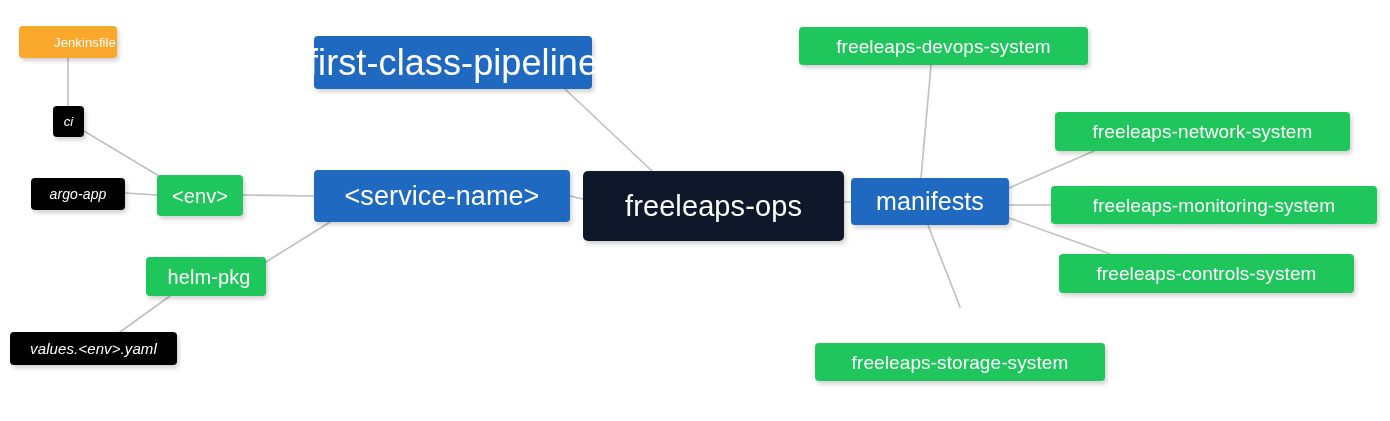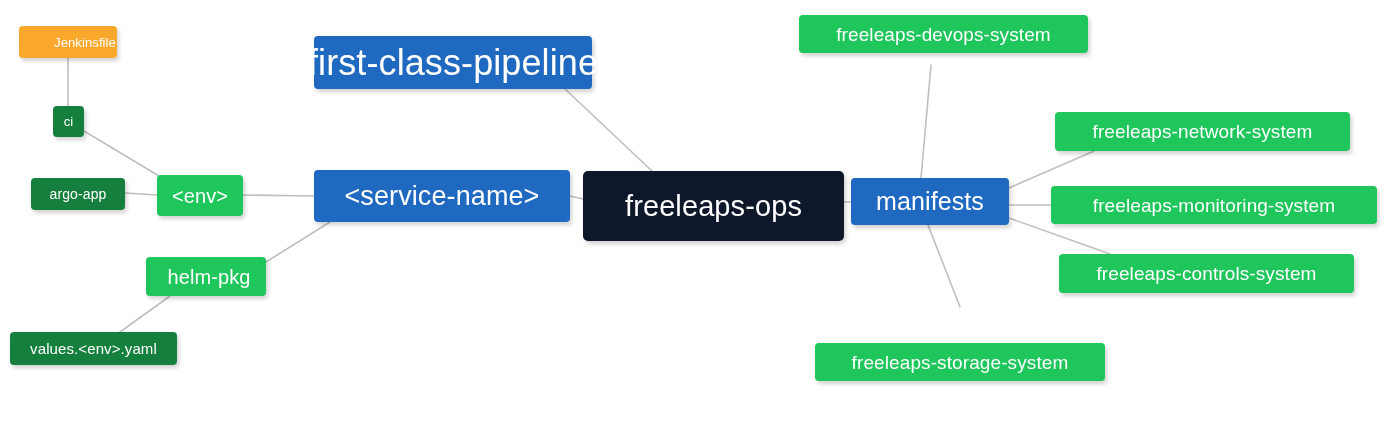--- a/index.html
+++ b/index.html
@@ -39,21 +39,21 @@
     line-height: 1;
     padding: 0 10px;
   }
   .node-root {
     background: #0f172a;
     border-radius: 5px;
   }
   .node-blue   { background: #1f69c0; }
   .node-green  { background: #1ec65c; }
   .node-orange { background: #f9a82c; }
-  .node-red    { background: #15803d; }
+  .node-red    { background: #000000; font-style: italic; }
 </style>
 </head>
 <body>
 
 <div id="mindmap-canvas">
   <svg id="edge-layer" viewBox="0 0 1390 421" preserveAspectRatio="none">
       <line x1="68" y1="58" x2="68" y2="106" stroke="#bfbfbf" stroke-width="1.6" stroke-linecap="round"></line>
       <line x1="84" y1="131" x2="159" y2="176" stroke="#bfbfbf" stroke-width="1.6" stroke-linecap="round"></line>
       <line x1="125" y1="193" x2="157" y2="195" stroke="#bfbfbf" stroke-width="1.6" stroke-linecap="round"></line>
       <line x1="243" y1="195" x2="314" y2="196" stroke="#bfbfbf" stroke-width="1.6" stroke-linecap="round"></line>
@@ -72,19 +72,19 @@
       <div class="node node-orange" style="left: 19px; top: 26px; width: 98px; height: 32px; font-size: 13px; padding-left: 44px;">Jenkinsfile</div>
       <div class="node node-red" style="left: 53px; top: 106px; width: 31px; height: 31px; font-size: 13px;">ci</div>
       <div class="node node-red" style="left: 31px; top: 178px; width: 94px; height: 32px; font-size: 14px;">argo-app</div>
       <div class="node node-green" style="left: 157px; top: 175px; width: 86px; height: 41px; font-size: 20px;">&lt;env&gt;</div>
       <div class="node node-green" style="left: 146px; top: 257px; width: 120px; height: 39px; font-size: 20px; padding-left: 16px;">helm-pkg</div>
       <div class="node node-red" style="left: 10px; top: 332px; width: 167px; height: 33px; font-size: 15px;">values.&lt;env&gt;.yaml</div>
       <div class="node node-blue" style="left: 314px; top: 36px; width: 278px; height: 53px; font-size: 36px;">first-class-pipeline</div>
       <div class="node node-blue" style="left: 314px; top: 170px; width: 256px; height: 52px; font-size: 27px;">&lt;service-name&gt;</div>
       <div class="node node-root" style="left: 583px; top: 171px; width: 261px; height: 70px; font-size: 29px;">freeleaps-ops</div>
       <div class="node node-blue" style="left: 851px; top: 178px; width: 158px; height: 47px; font-size: 25px;">manifests</div>
-      <div class="node node-green" style="left: 799px; top: 15px; width: 289px; height: 38px; font-size: 19px;">freeleaps-devops-system</div>
+      <div class="node node-green" style="left: 799px; top: 27px; width: 289px; height: 38px; font-size: 19px;">freeleaps-devops-system</div>
       <div class="node node-green" style="left: 1055px; top: 112px; width: 295px; height: 39px; font-size: 19px;">freeleaps-network-system</div>
       <div class="node node-green" style="left: 1051px; top: 186px; width: 326px; height: 38px; font-size: 19px;">freeleaps-monitoring-system</div>
       <div class="node node-green" style="left: 1059px; top: 254px; width: 295px; height: 39px; font-size: 19px;">freeleaps-controls-system</div>
       <div class="node node-green" style="left: 815px; top: 307px; width: 290px; height: 38px; font-size: 19px; margin-top: 36px;">freeleaps-storage-system</div>
     </div>
 </div>
 
 </body></html>

